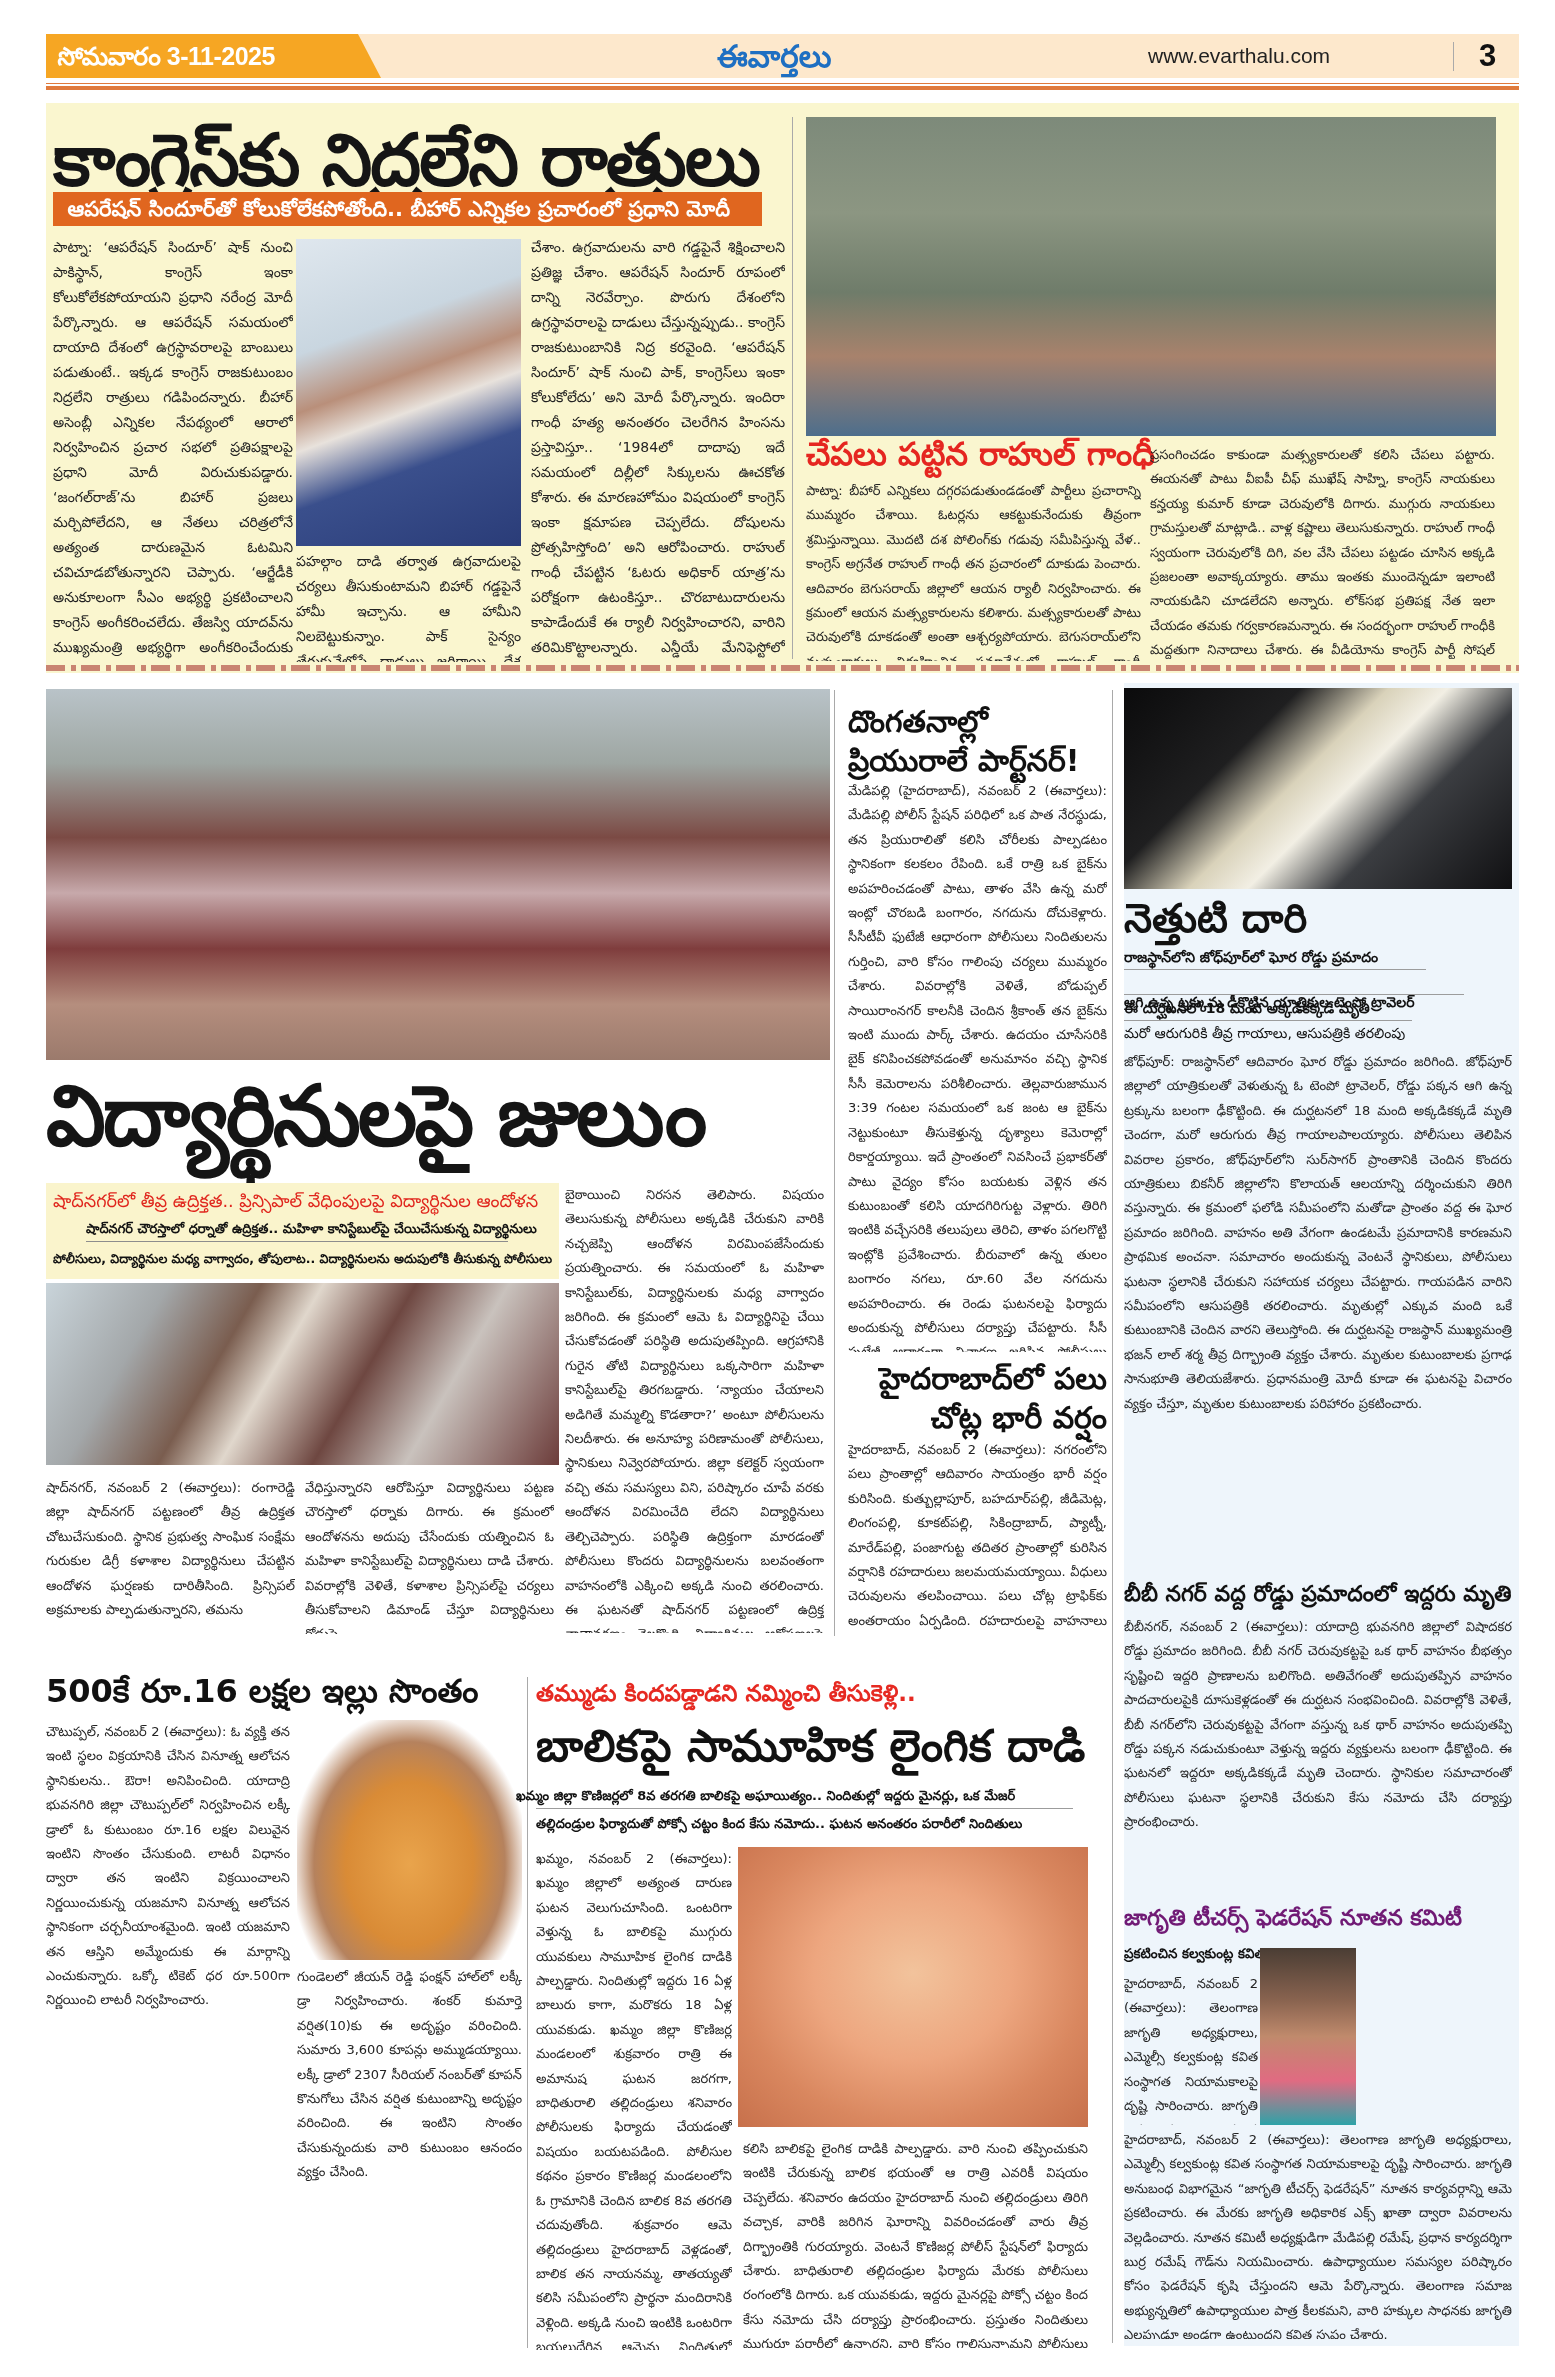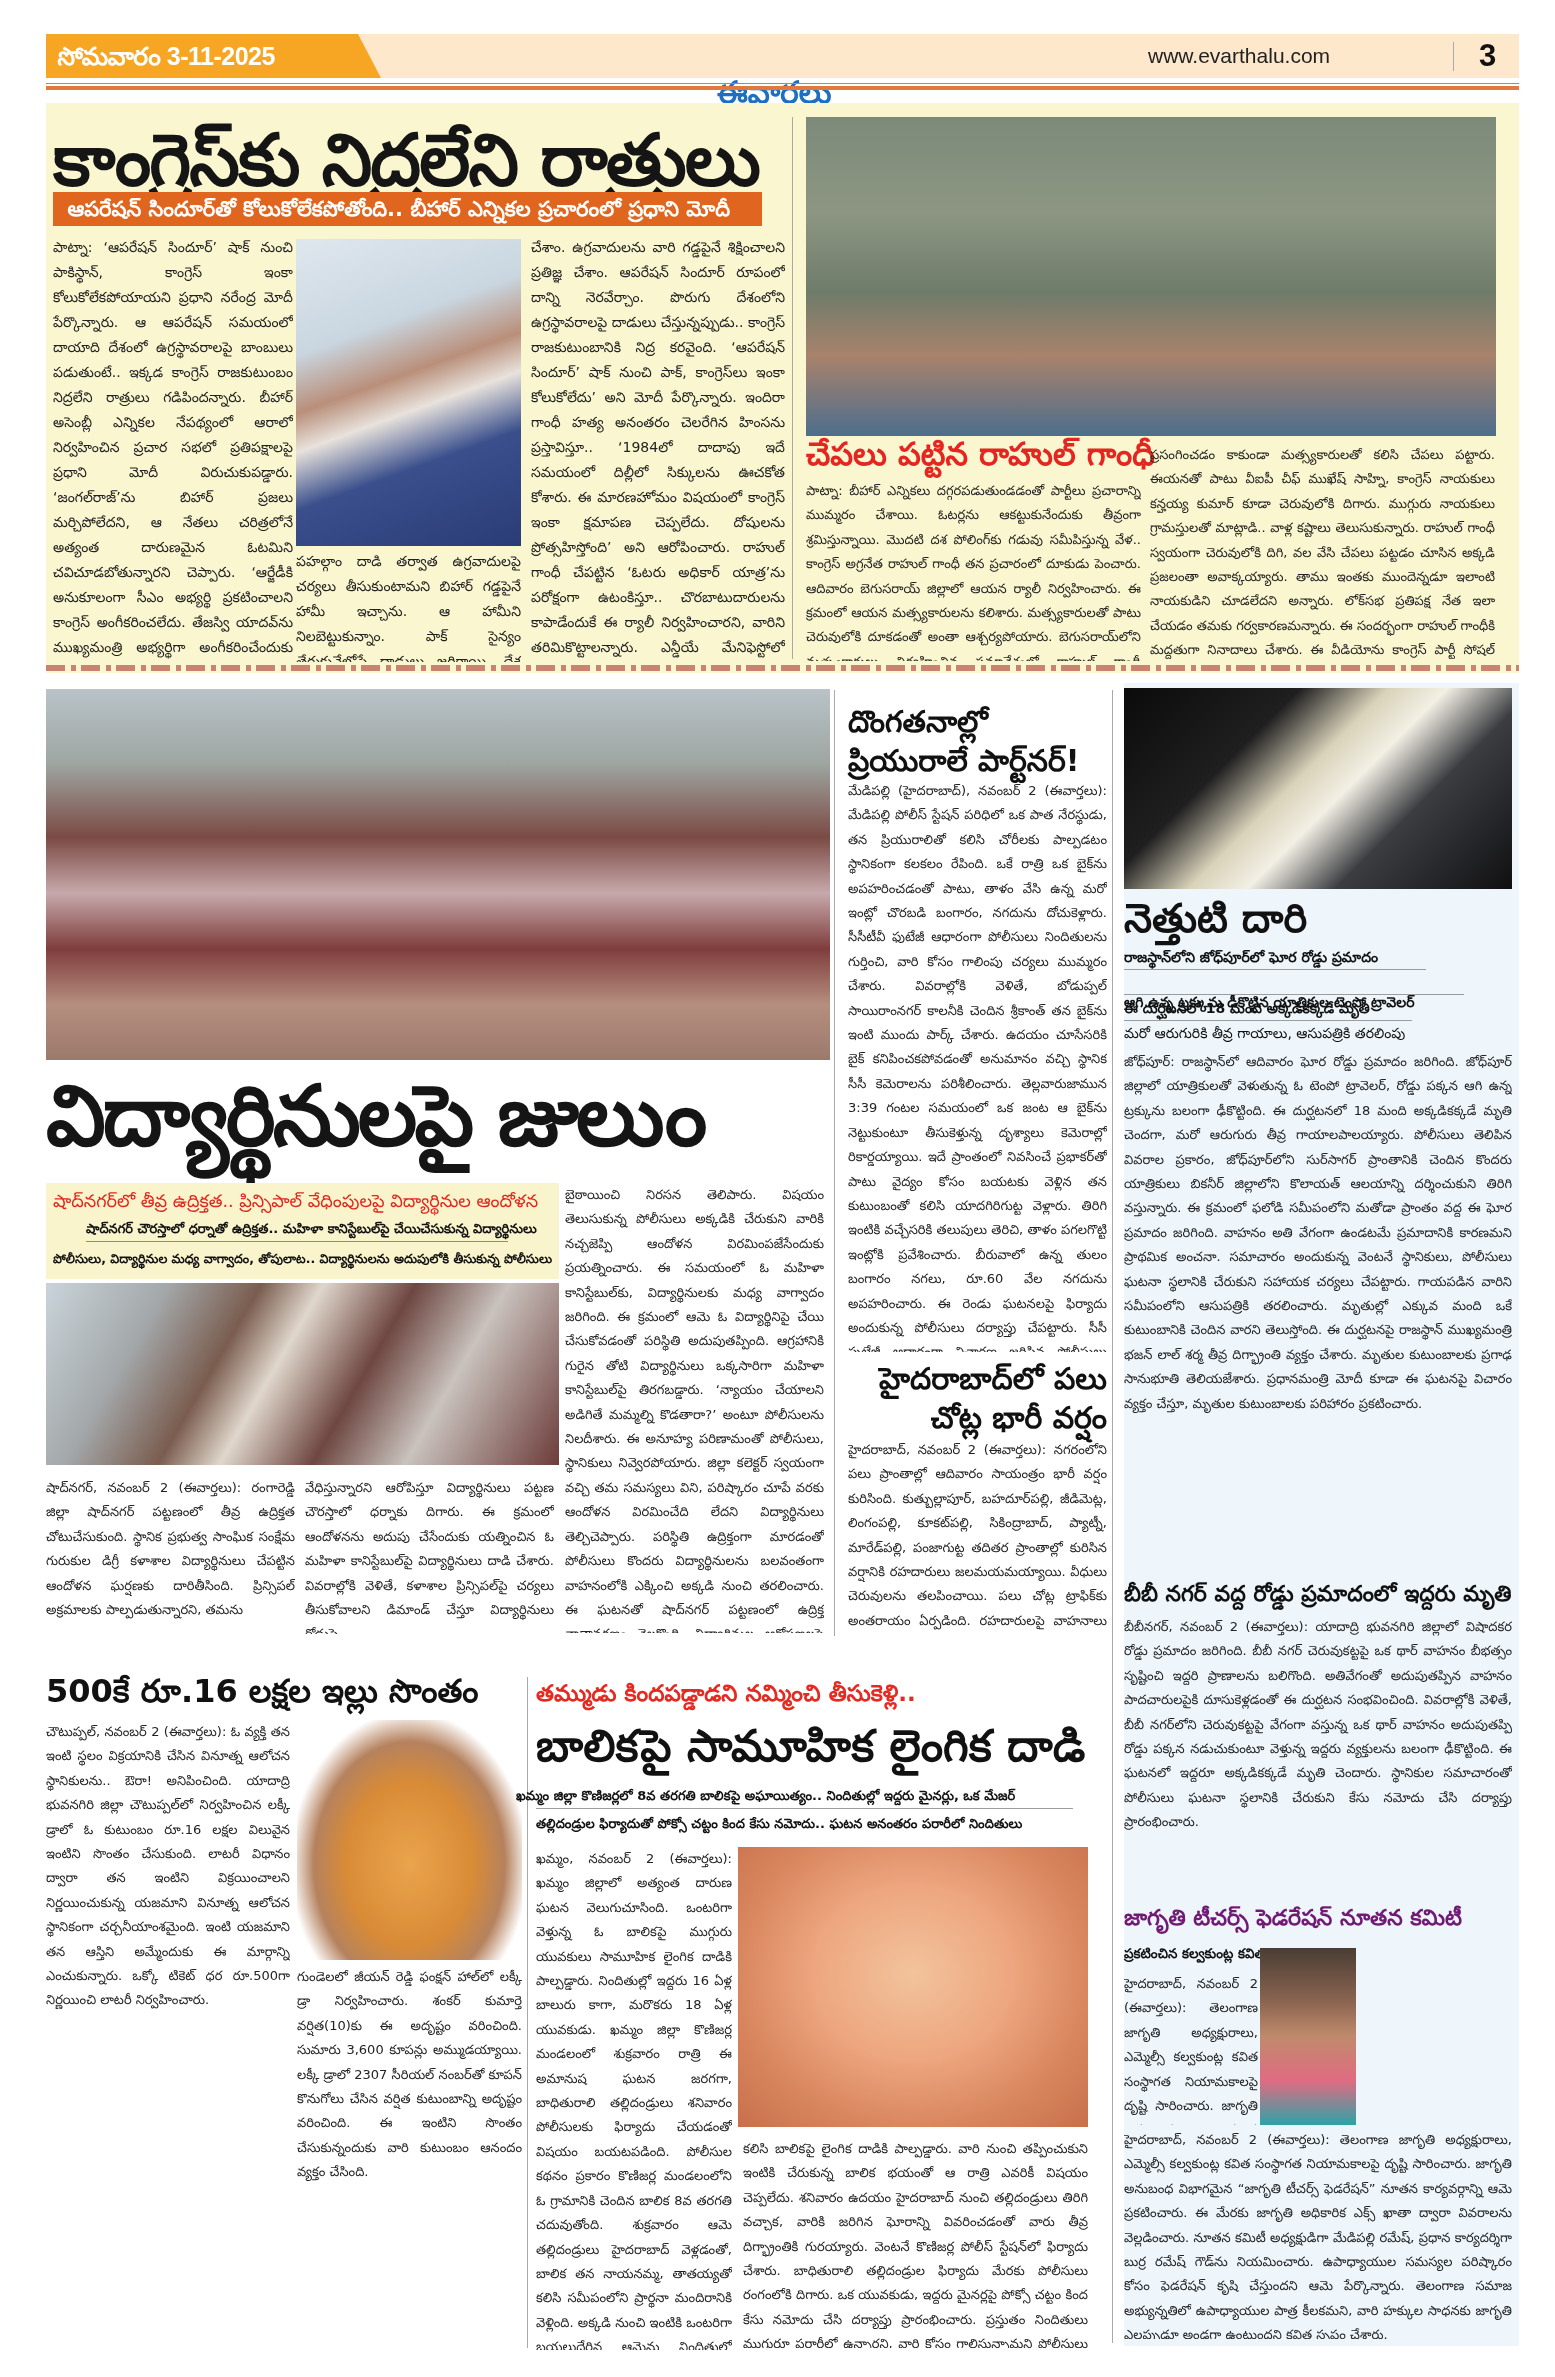--- a/index.html
+++ b/index.html
@@ -5,21 +5,21 @@
   * { box-sizing: border-box; margin: 0; padding: 0; }
   html, body { width: 1555px; height: 2377px; background: #ffffff; overflow: hidden; }
   body { position: relative; font-family: "DejaVu Sans", sans-serif; color: #1a1a1a; }
 
   
   .masthead { position: absolute; left: 46px; top: 34px; width: 1473px; height: 44px; background: #fde8cc; }
   .date-tab { position: absolute; left: 0; top: 0; height: 60px; width: 345px; background: #f6a623;
     clip-path: polygon(0 0, 312px 0, 335px 44px, 0 44px); color: #fff; font-weight: bold;
     font-size: 25px; line-height: 44px; padding-left: 11.5px; font-family: "Liberation Sans", sans-serif; letter-spacing: -0.5px; }
   .logo { position: absolute; left: 671px; top: 0; height: 44px; line-height: 44px; font-size: 31px; font-weight: bold;
-    color: #1e6fc2; font-family: "DejaVu Sans", sans-serif; margin-top: 36px; }
+    color: #1e6fc2; font-family: "DejaVu Sans", sans-serif; }
   .site-url { position: absolute; left: 1102px; top: 0; height: 32px; line-height: 44px; font-size: 21px; color: #222;
     font-family: "Liberation Sans", sans-serif; }
   .page-sep { position: absolute; left: 1407px; top: 7.7px; width: 1px; height: 29px; background: #aaa; }
   .page-num { position: absolute; left: 1433px; top: 0; height: 44px; line-height: 44px; font-size: 31px; font-weight: bold;
     color: #111; font-family: "Liberation Sans", sans-serif; }
   .rule-thin { position: absolute; left: 46px; top: 83px; width: 1473px; height: 1.4px; background: #e07a3c; }
   .rule-thick { position: absolute; left: 46px; top: 86px; width: 1473px; height: 3.8px; background: #e07a3c; }
 
   
   .top-panel { position: absolute; left: 46px; top: 103px; width: 1473px; height: 570px; background: #faf6cf; }

